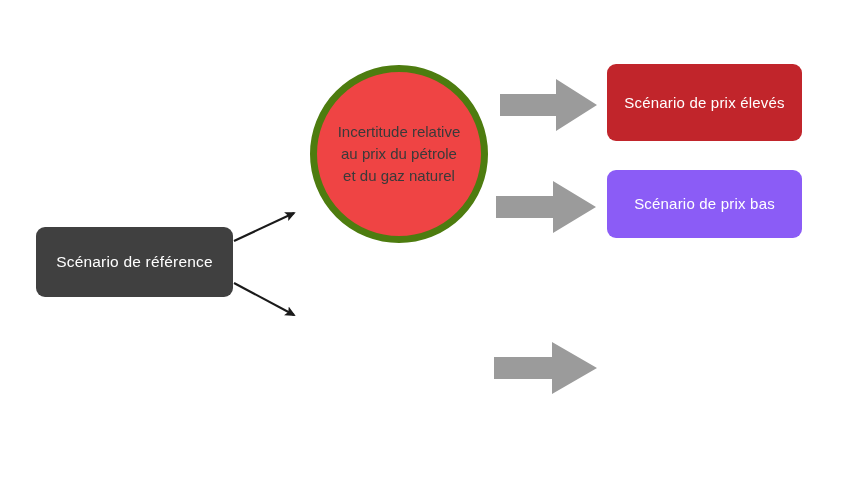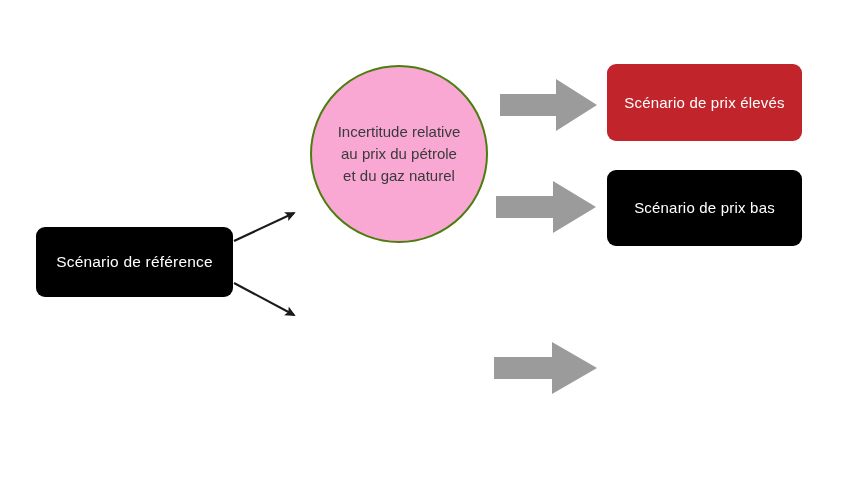--- a/index.html
+++ b/index.html
@@ -39,52 +39,52 @@
     color: #ffffff;
     letter-spacing: 0.2px;
   }
   .rect-node .node-label {
     display: block;
     line-height: 1.28;
     padding: 0 10px;
   }
   .circle-node {
     border-radius: 50%;
-    border: 2px solid #4d7c0f;
-    background: #f9a8d4;
+    border: 7px solid #4d7c0f;
+    background: #ef4444;
     color: #3a3a3a;
   }
   .circle-node .node-label {
     display: block;
     line-height: 1.45;
     white-space: pre-line;
     font-size: 15px;
   }
   #node-reference {
     left: 36px;
     top: 227px;
     width: 197px;
     height: 70px;
-    background: #000000;
+    background: #404040;
     font-size: 15.5px;
   }
   #node-high-price {
     left: 607px;
     top: 64px;
     width: 195px;
     height: 77px;
     background: #c1252b;
     font-size: 15px;
   }
   #node-low-price {
     left: 607px;
     top: 170px;
     width: 195px;
-    height: 76px;
-    background: #000000;
+    height: 68px;
+    background: #8b5cf6;
     font-size: 15px;
   }
   #node-tech-advances {
     left: 608px;
     top: 330px;
     width: 192px;
     height: 77px;
     background: #6cb03f;
     font-size: 15px;
   }

